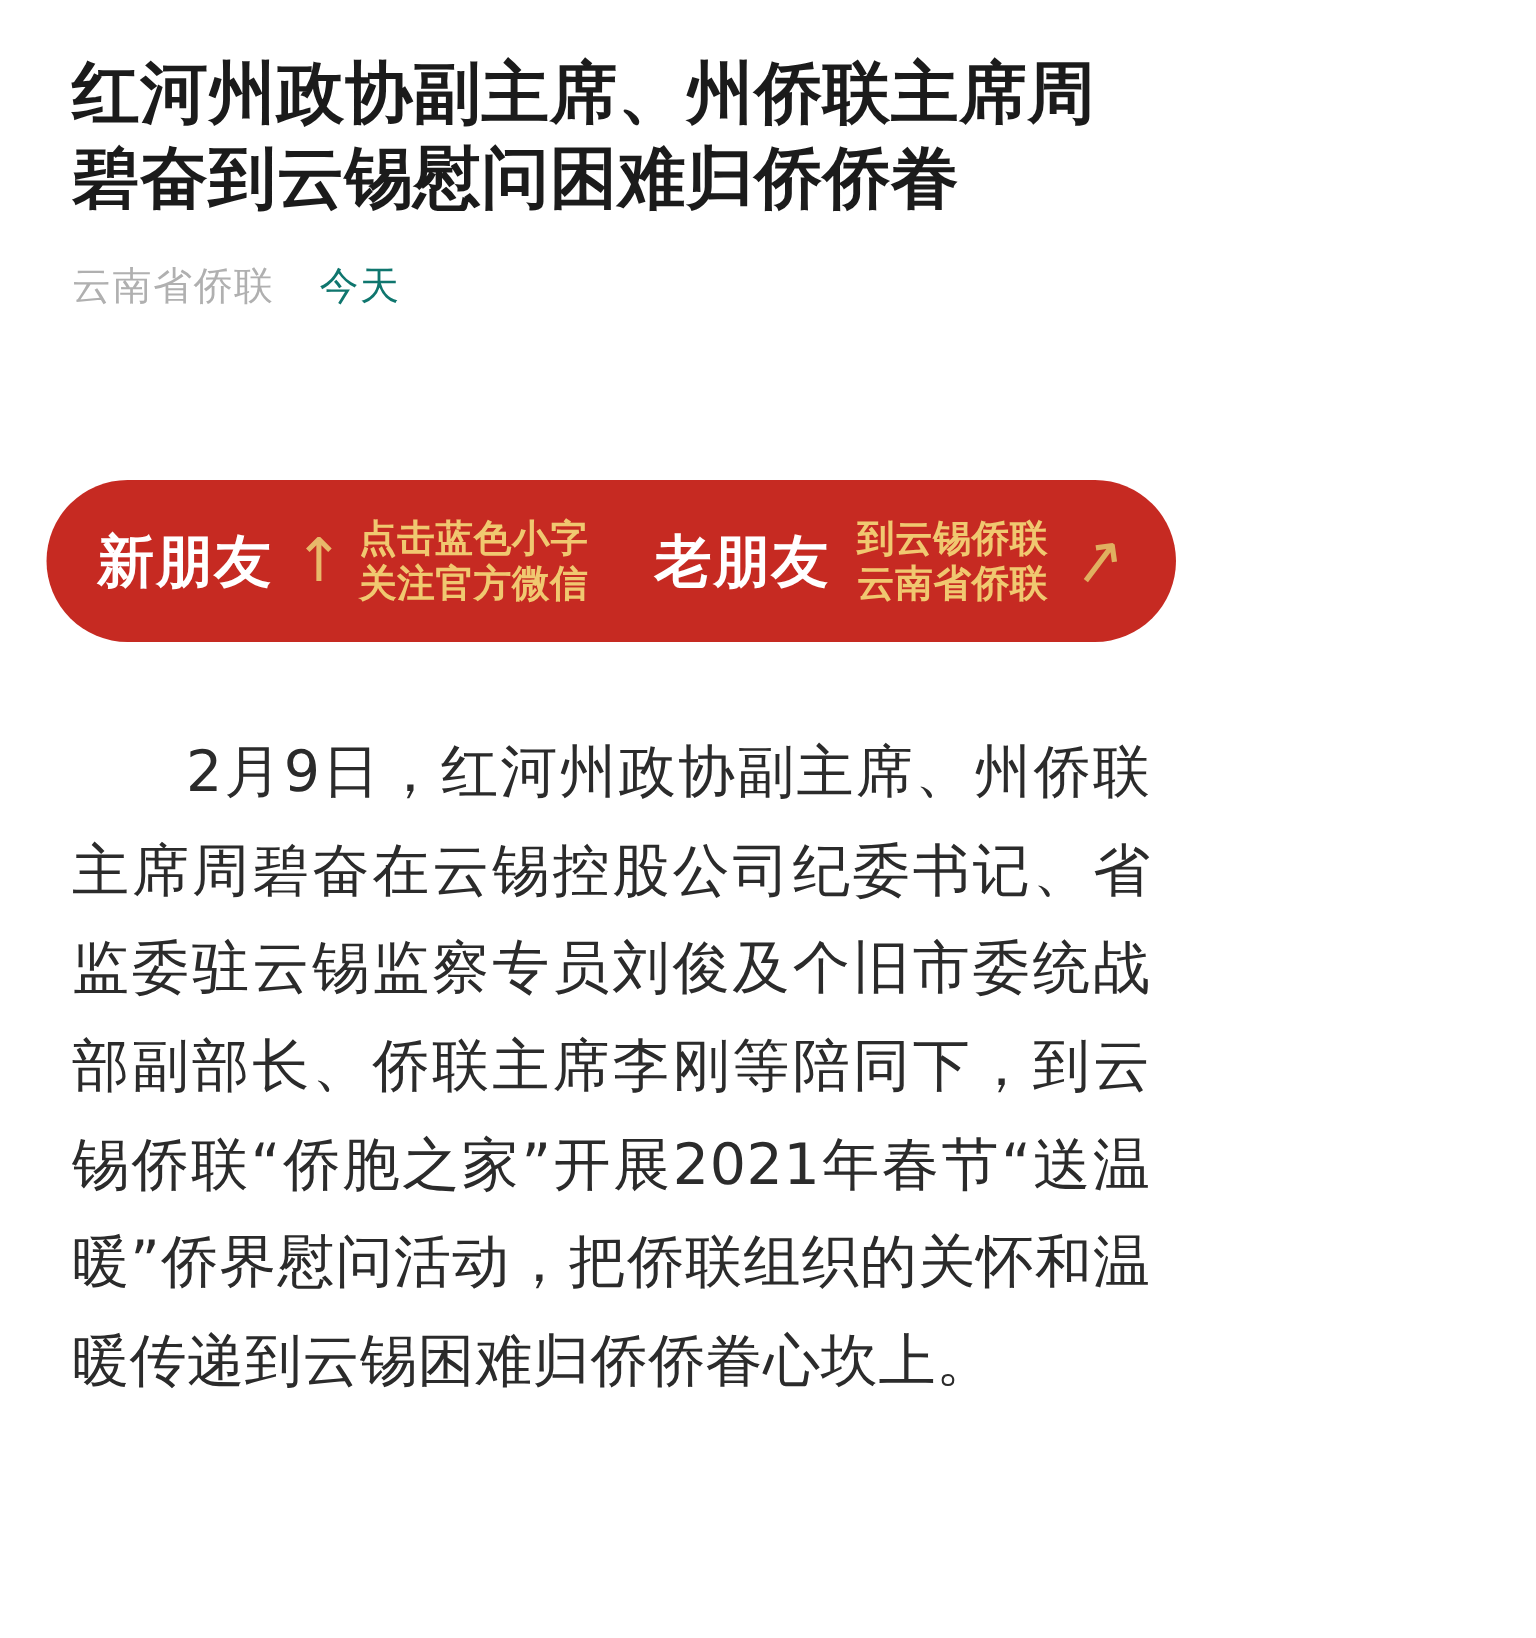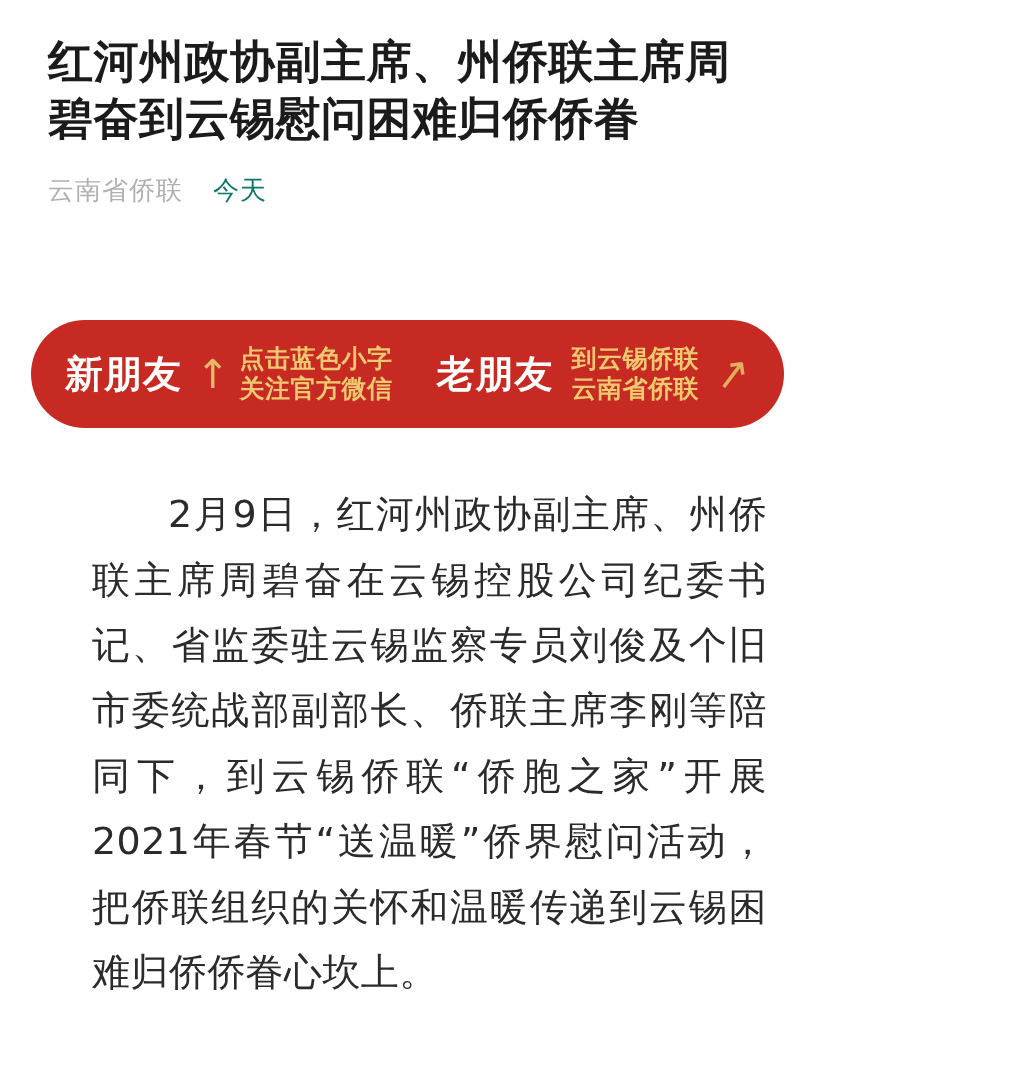--- a/index.html
+++ b/index.html
@@ -103,21 +103,20 @@
   }
 
   .article-body {
     margin-top: 54px;
     font-size: 38px;
     line-height: 1.72;
     color: #2b2b2b;
     letter-spacing: 0.4px;
     text-align: justify;
     text-justify: inter-ideograph;
-    margin-left: 44px;
   }
   .article-body p {
     margin: 0;
     text-indent: 2em;
   }
 </style>
 </head>
 <body>
 
 <div class="page">

